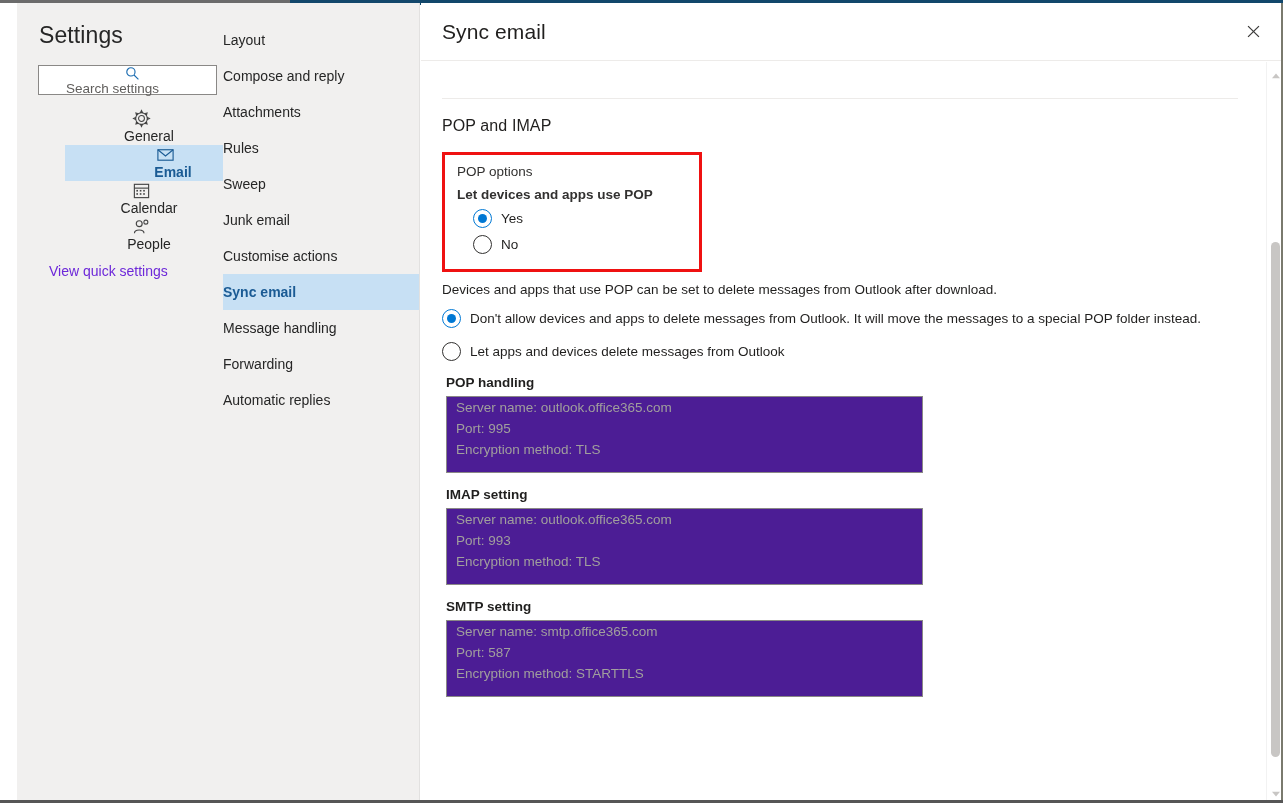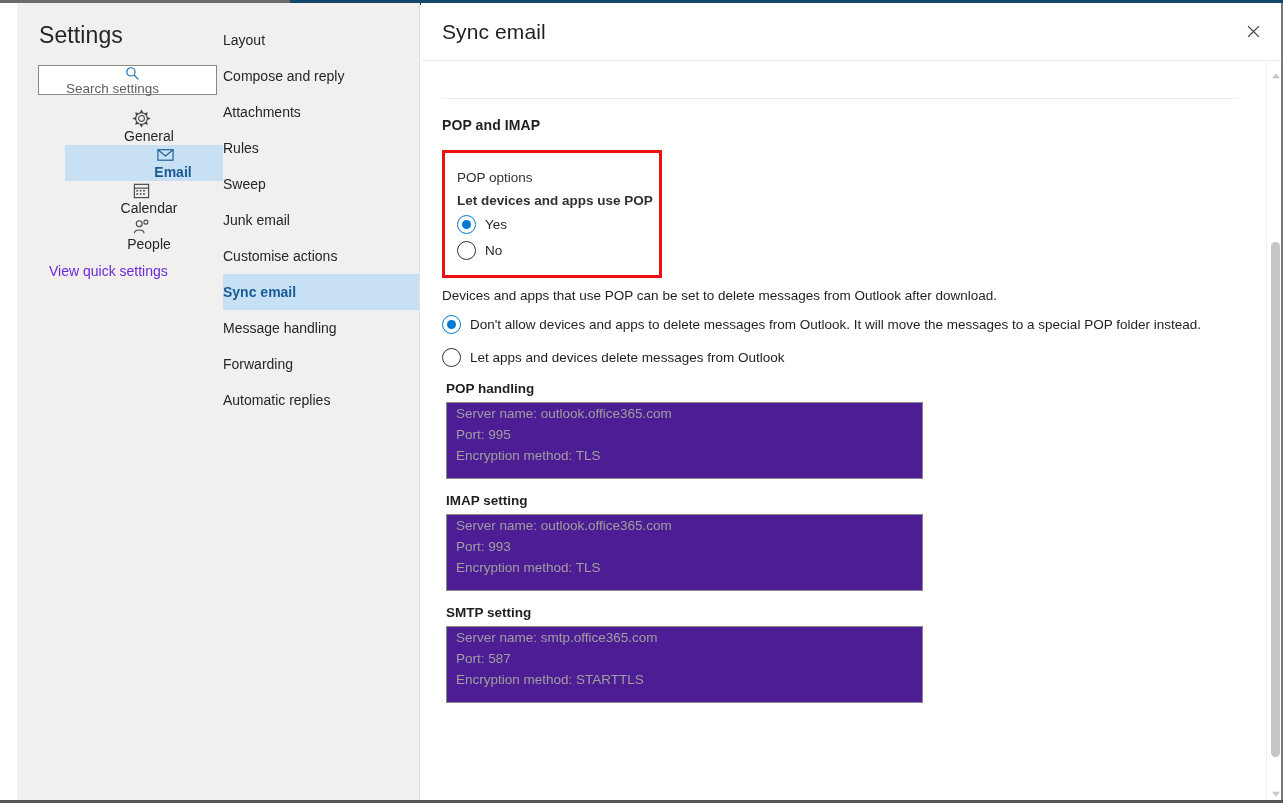--- a/index.html
+++ b/index.html
@@ -96,38 +96,38 @@
     align-items: center; justify-content: center; cursor: pointer;
   }
   .content {
     position: relative; padding: 0 0 0 21px;
     height: 739px; overflow: hidden;
   }
   .content-divider {
     height: 1px; background: #edebe9; width: 796px; margin-top: 37px;
   }
   .section-title {
-    font-size: 14px; font-weight: 700; color: #201f1e;
+    font-size: 16px; font-weight: 400; color: #201f1e;
     margin-top: 18px; letter-spacing: .1px;
   }
 
   .redbox {
     position: relative; margin-top: 17px;
-    width: 220px; border: 3px solid #ef1111;
-    padding: 17px 0 8px 12px;
+    width: 260px; border: 3px solid #ef1111;
+    padding: 9px 0 8px 12px;
   }
   .redbox .lbl-sub {
     font-size: 13.5px; color: #323130; margin-bottom: 4px;
   }
   .redbox .lbl-main {
     font-size: 13.5px; color: #323130; font-weight: 600; margin: 8px 0 6px 0;
   }
 
   .radio-row {
-    display: flex; align-items: center; margin: 7px 0; font-size: 13.5px; color: #201f1e;
+    display: flex; align-items: center; margin: 7px 16px; font-size: 13.5px; color: #201f1e;
   }
   .radio {
     width: 19px; height: 19px; border-radius: 50%;
     border: 1px solid #323130; background: #fff;
     flex: 0 0 auto; margin-right: 9px; position: relative;
   }
   .radio.checked { border: 1px solid #0078d4; }
   .radio.checked::after {
     content: ""; position: absolute; left: 4px; top: 4px;
     width: 9px; height: 9px; border-radius: 50%; background: #0078d4;

